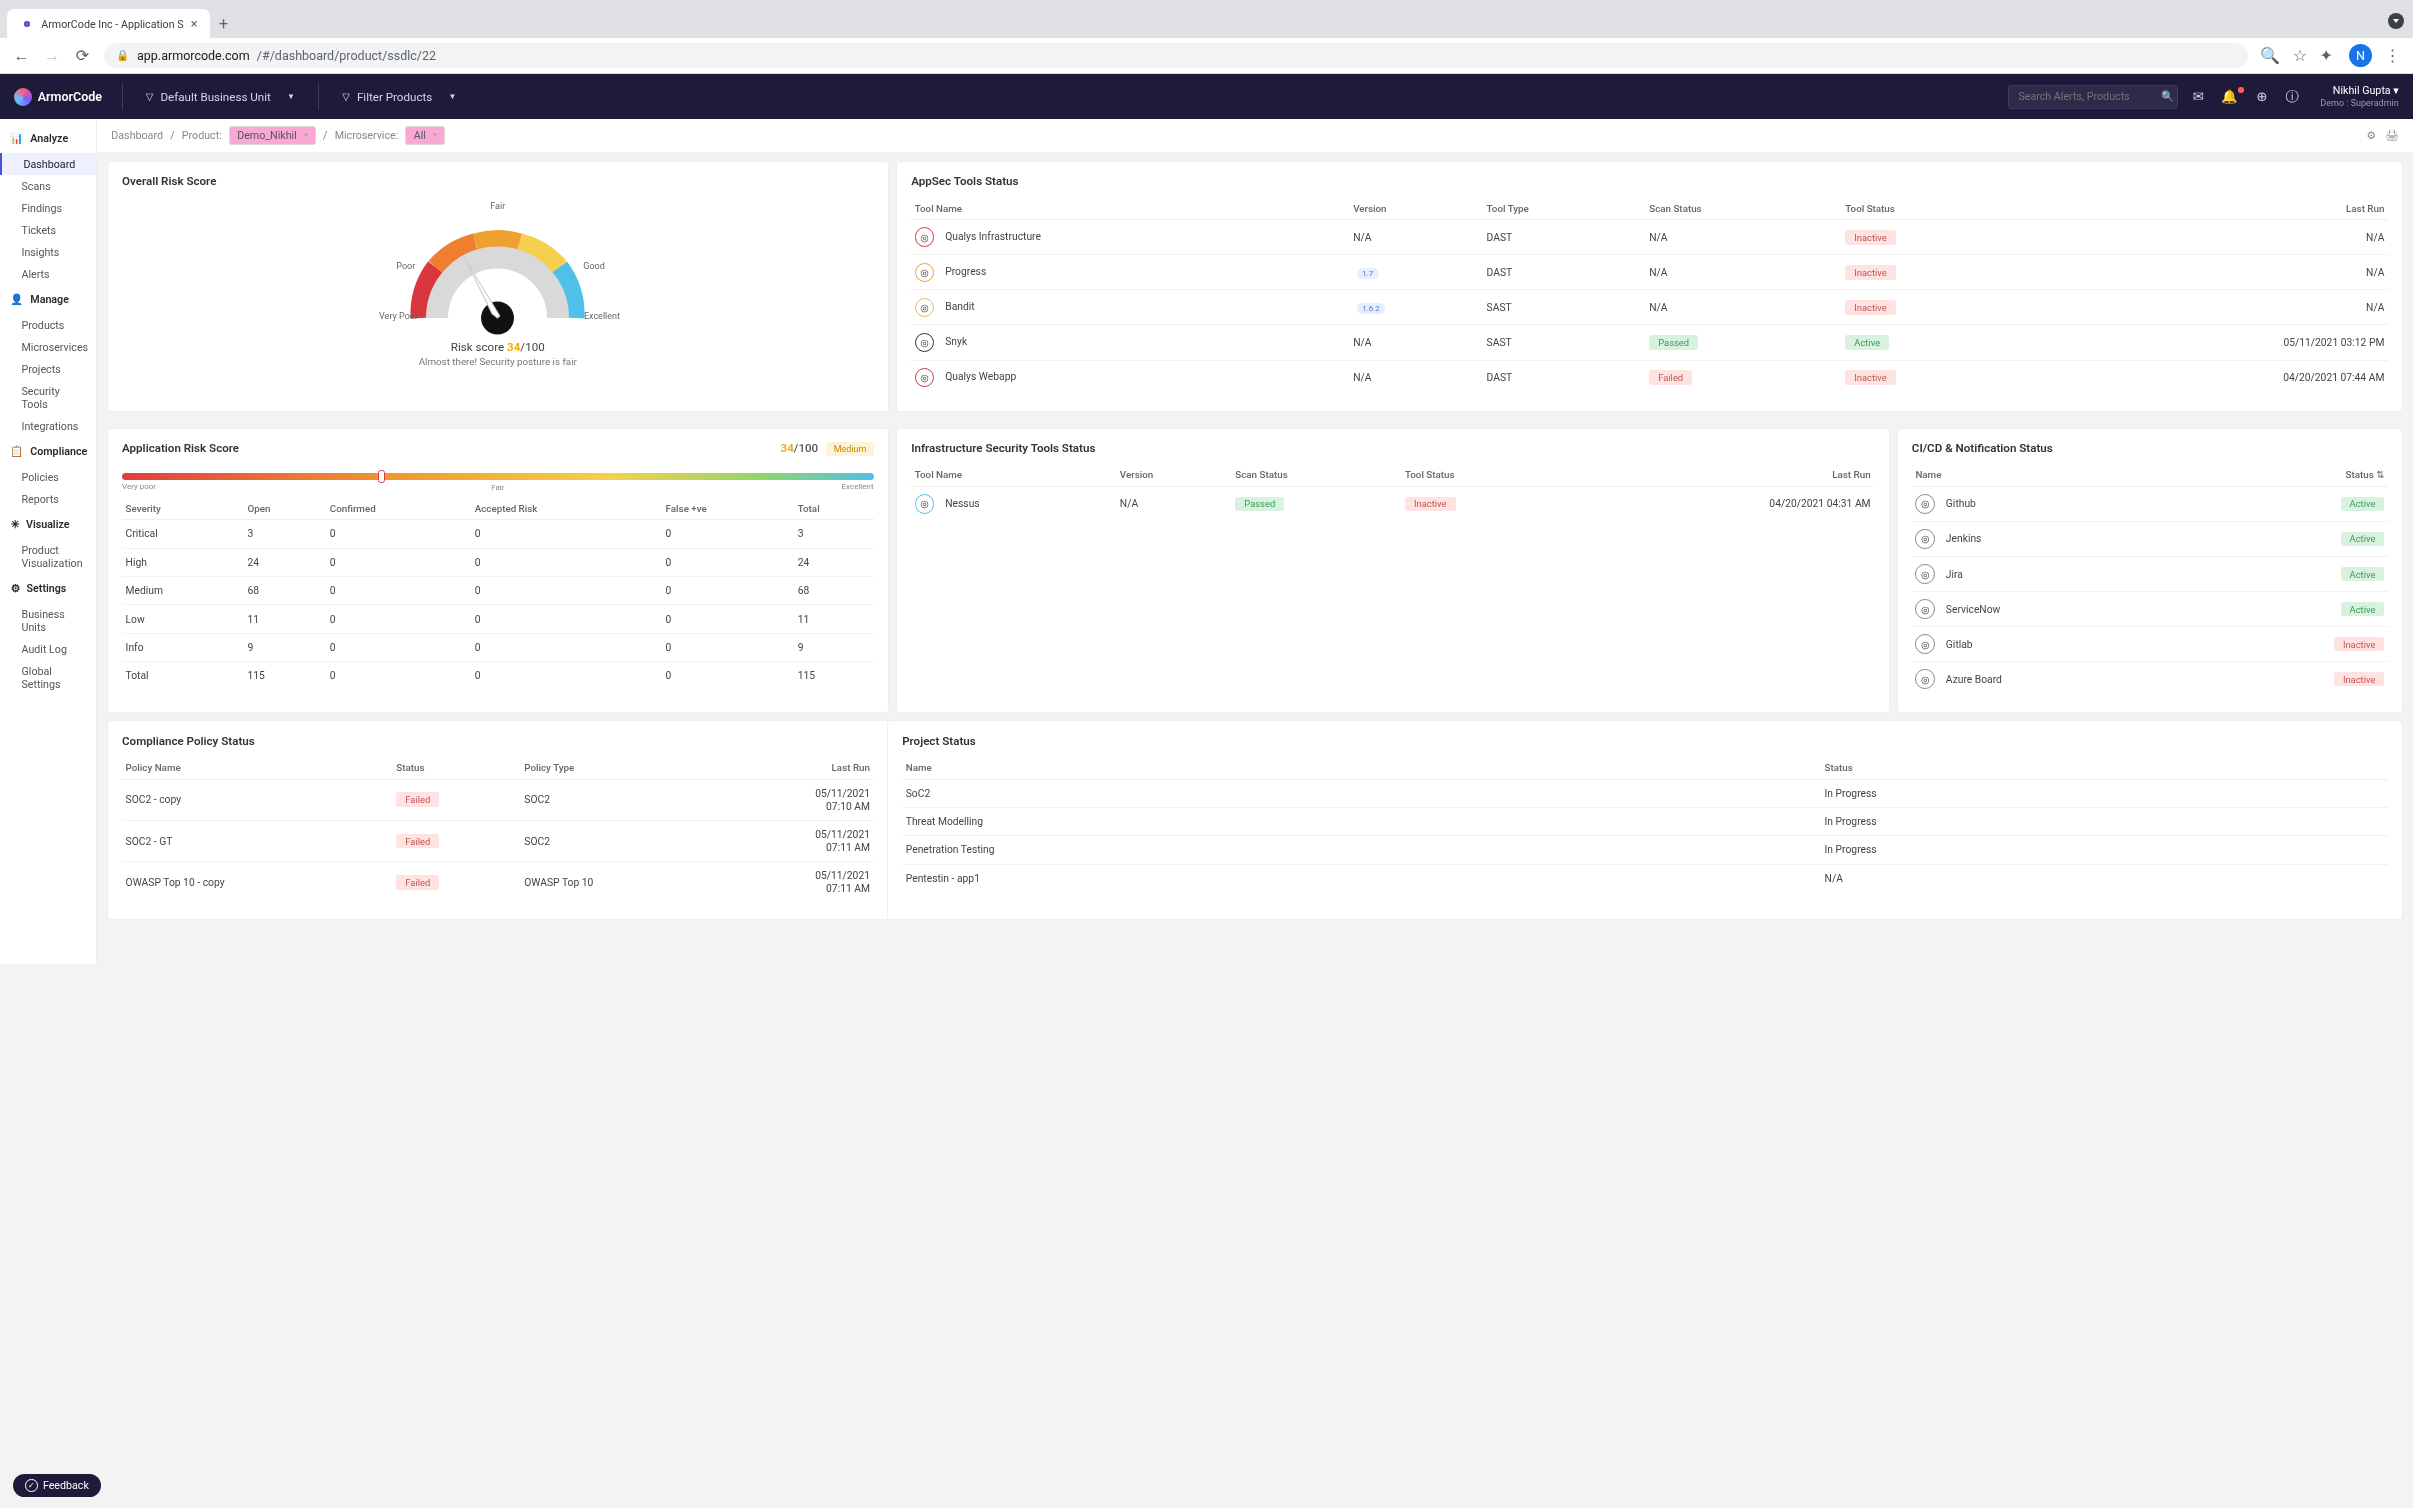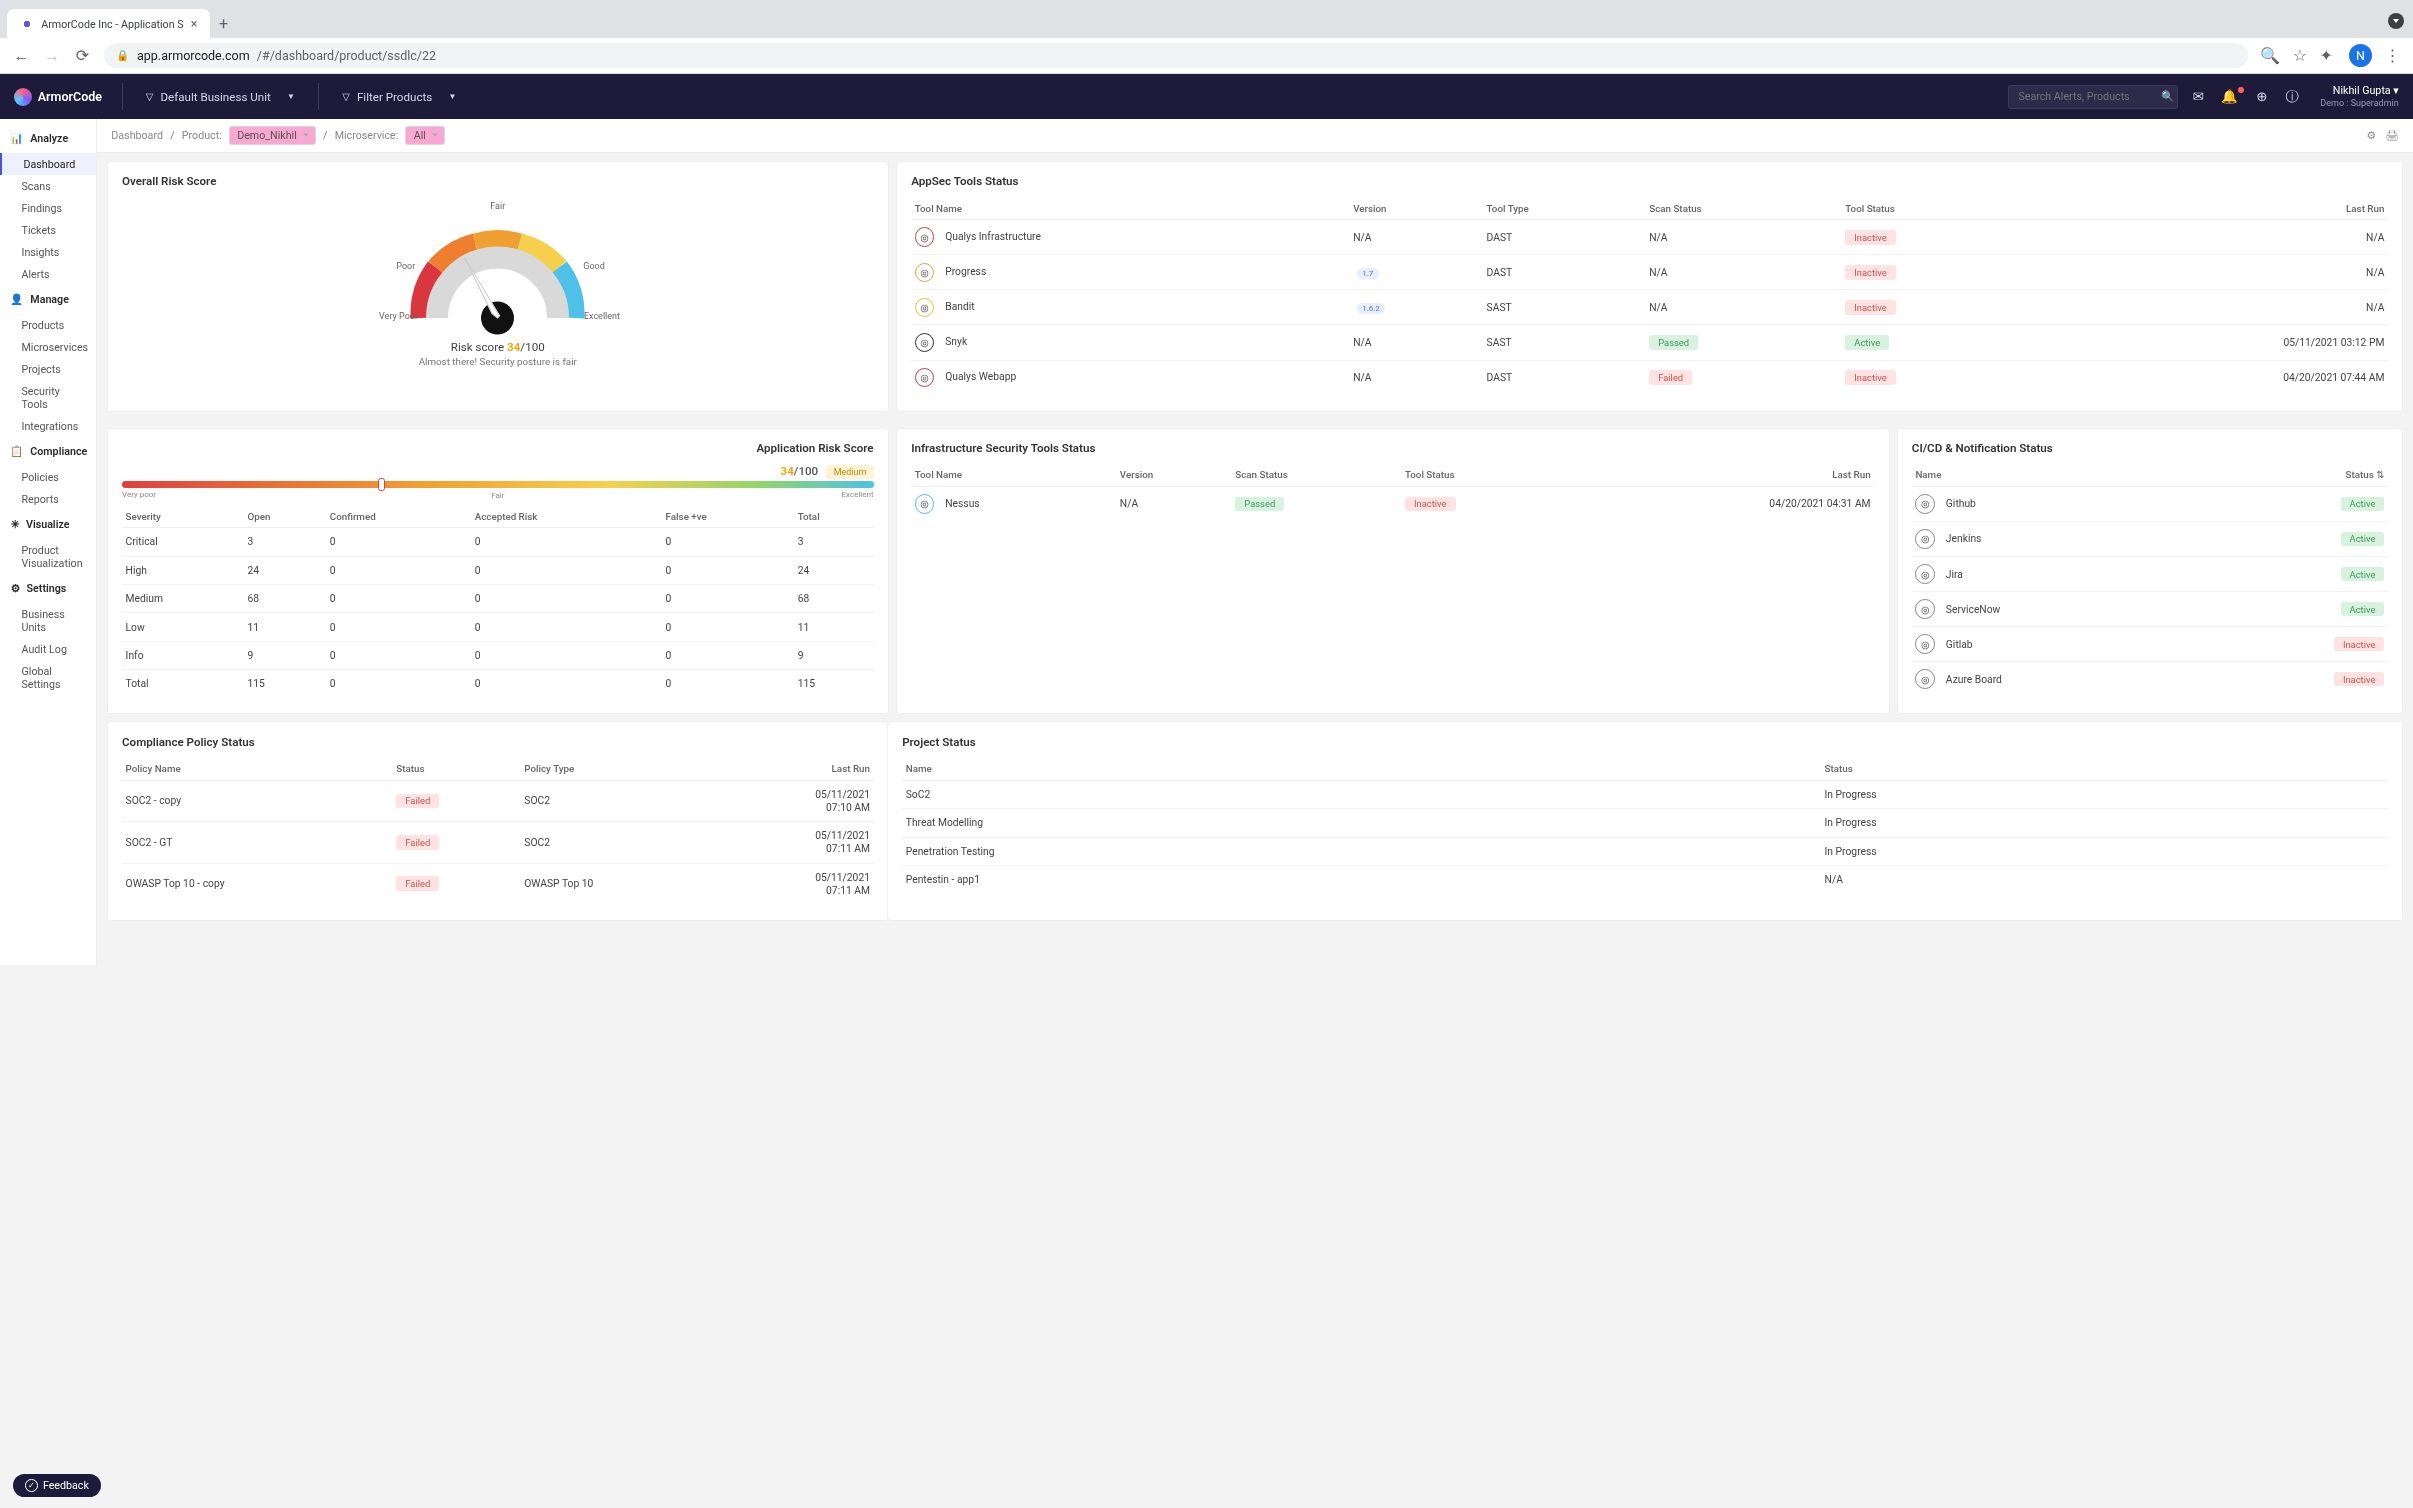--- a/index.html
+++ b/index.html
@@ -62,21 +62,21 @@
 
 
 .gauge-wrap{display:flex;flex-direction:column;align-items:center;}
 .score-line{font-size:11.6px;color:#444;}
 .score-line .sc{color:#f0a500;font-weight:600;}
 .score-sub{font-size:9.8px;color:#777;margin-top:1.8px;}
 .gauge-labels{position:relative;width:223px;height:143px;}
 .glabel{position:absolute;font-size:9px;color:#666;}
 
 
-.ars-head{display:flex;align-items:flex-end;justify-content:space-between;margin-bottom:3px;flex-direction:column;}
+.ars-head{display:flex;align-items:flex-start;justify-content:space-between;margin-bottom:9px;}
 .ars-pill{font-size:9px;background:#fff3d6;color:#c28a00;padding:1.8px 7.2px;border-radius:2.7px;margin-left:5.4px;}
 .ars-score{color:#f0a500;font-weight:600;}
 .ars-total{color:#555;font-weight:500;}
 .risk-bar{height:7.2px;border-radius:3.6px;background:linear-gradient(90deg,#e03e3e 0%,#f0a030 40%,#f6d04d 65%,#8fd66b 85%,#4fc0e8 100%);position:relative;margin-bottom:1.8px;}
 .risk-bar .marker{position:absolute;top:-2.7px;width:7.2px;height:12.5px;background:#fff;border:1.8px solid #e03e3e;border-radius:2.7px;}
 .risk-minmax{display:flex;justify-content:space-between;font-size:8px;color:#888;margin-bottom:3.6px;}
 .risk-mid{ text-align:center; font-size:8px; color:#888; margin-top:-11.6px; margin-bottom:5.4px;}
 
 table.tbl{width:100%;border-collapse:collapse;font-size:10.3px;}
 table.tbl th{ text-align:left; color:#666; font-weight:500; padding:5.4px 3.6px; border-bottom:0.9px solid #eee; font-size:9.8px;}

